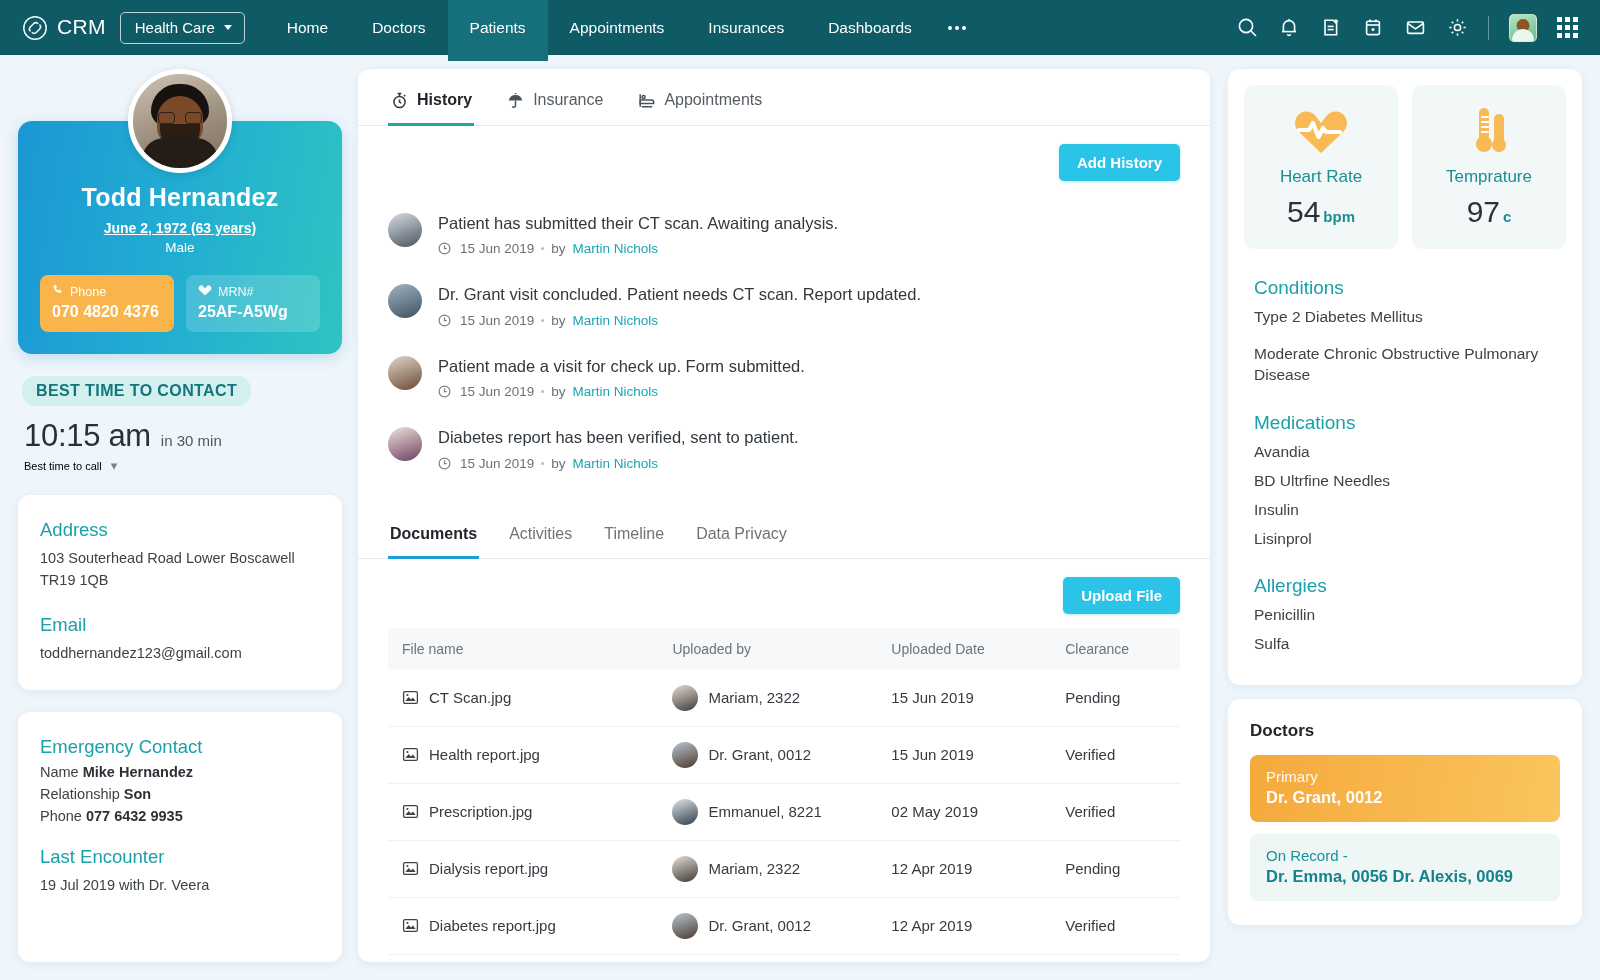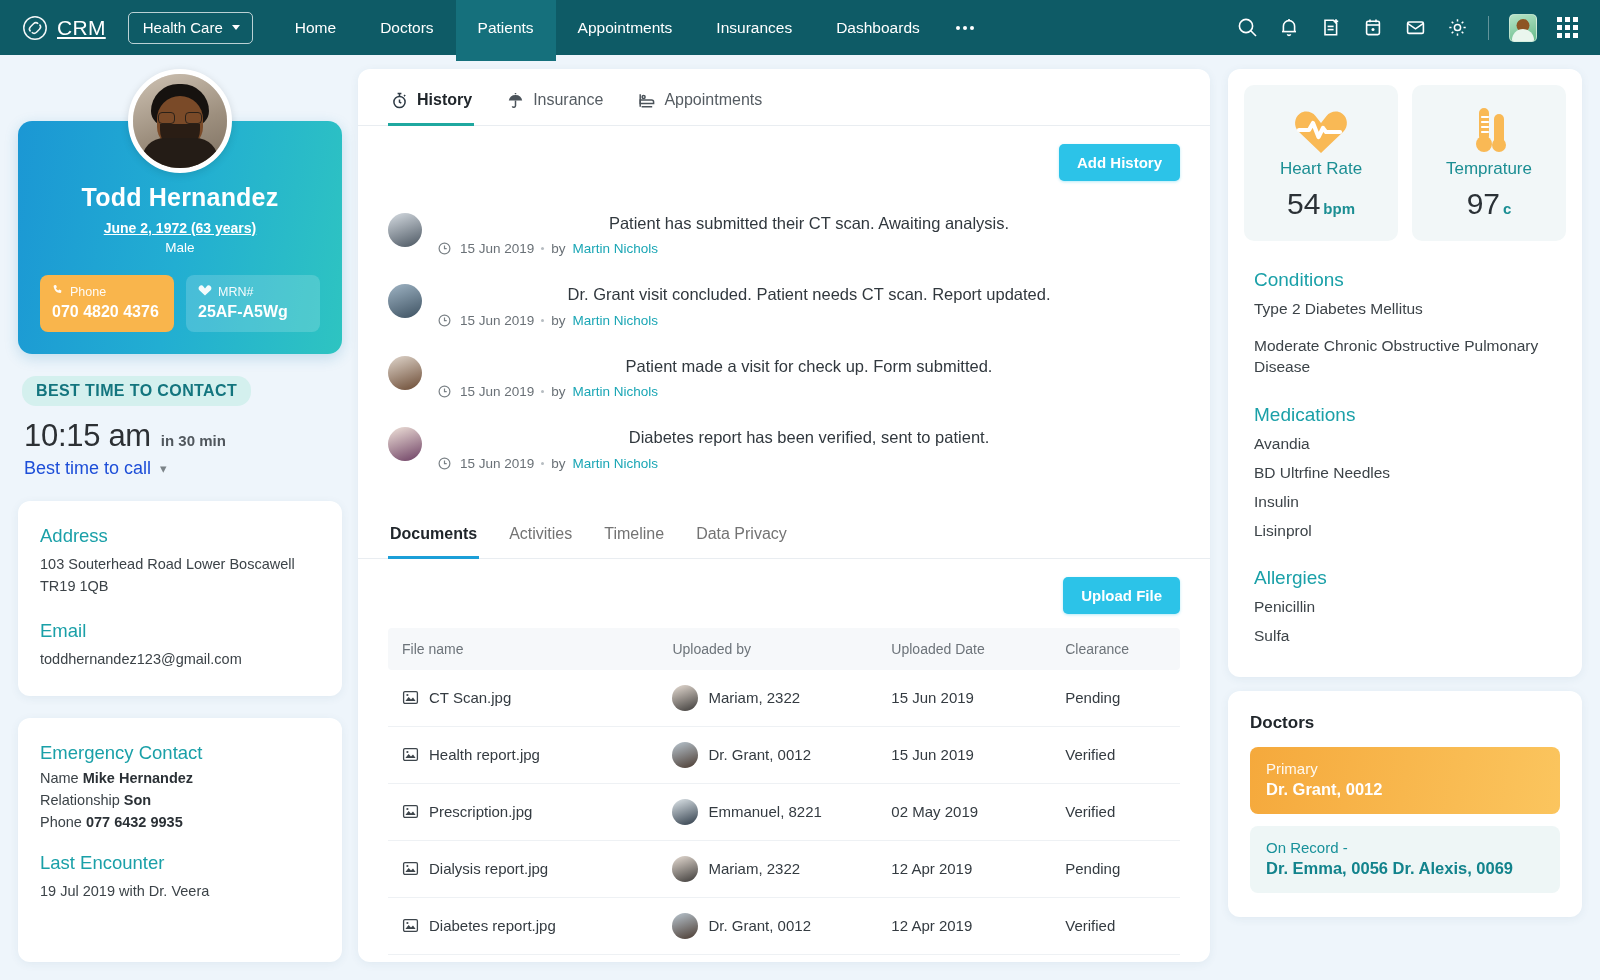--- a/index.html
+++ b/index.html
@@ -19,21 +19,21 @@
   
   .topnav {
     height: 55px; flex: 0 0 55px;
     background: #0e5b66;
     display: flex; align-items: center;
     padding: 0 18px 0 22px;
     color: #ffffff;
     position: relative;
     z-index: 5;
   }
-  .brand { display: flex; align-items: center; gap: 9px; margin-right: 22px; text-decoration: underline; }
+  .brand { display: flex; align-items: flex-start; gap: 9px; margin-right: 14px; }
   .brand-logo { width: 26px; height: 26px; opacity: .95; }
   .brand-name { font-size: 21px; font-weight: 400; letter-spacing: .3px; }
   .module-pill {
     border: 1px solid rgba(255,255,255,.72);
     border-radius: 5px;
     padding: 6px 12px 7px 14px;
     font-size: 15px;
     display: flex; align-items: center; gap: 9px;
     margin-right: 20px;
     white-space: nowrap;
@@ -122,23 +122,23 @@
 
   
   .best-wrap { padding: 22px 4px 0 4px; }
   .best-badge {
     display: inline-block; background: #d4f0ee; color: #13757e;
     font-size: 16px; font-weight: 700; letter-spacing: .4px;
     padding: 6px 14px; border-radius: 14px;
   }
   .best-time-row { display: flex; align-items: baseline; gap: 10px; margin-top: 12px; padding-left:2px; }
   .best-time { font-size: 31px; color: #2c3034; letter-spacing: -.3px; }
-  .best-in { font-size: 15px; color: #50575d; font-weight: bold; }
+  .best-in { font-size: 15px; color: #50575d; }
   .best-sub { display:flex; align-items:center; gap:9px; margin-top: 4px; padding-left:2px; }
-  .best-sub-txt { font-size: 18px; color: #1d4ed8; }
+  .best-sub-txt { font-size: 11px; color: #000000; }
   .chev { color: #7b8388; font-size: 13px; }
 
   
   .info-card { padding: 24px 22px 26px; margin-top: 22px; }
   .info-title { color: #1aa0a8; font-size: 18.5px; font-weight: 400; }
   .info-text { font-size: 14.5px; color: #3c4348; line-height: 1.5; margin-top: 7px; }
   .info-block + .info-block { margin-top: 22px; }
   .kv { font-size: 14.5px; color: #3c4348; margin-top: 6px; }
   .kv b { font-weight: 700; color: #2b3136; margin-left: 4px; text-align: center; }
 
@@ -155,21 +155,21 @@
   .tabico { width: 18px; height: 18px; display:flex; align-items:center; justify-content:center;}
 
   .mid-actions { display: flex; justify-content: flex-end; padding: 18px 30px 4px; }
   .btn-primary {
     background: #2cc3e8; color: #fff; border: none; border-radius: 5px;
     font-size: 15px; font-weight: 700; padding: 10px 18px;
     font-family: "Liberation Sans", sans-serif; cursor: pointer;
     box-shadow: 0 1px 3px rgba(44,195,232,.35);
   }
 
-  .history-list { padding: 16px 30px 10px; text-align: center; }
+  .history-list { padding: 16px 30px 10px; }
   .hist-item { display: flex; gap: 16px; padding: 12px 0 16px; }
   .hist-av { width: 34px; height: 34px; border-radius: 50%; flex: 0 0 34px; overflow: hidden; position: relative; background:#c9ccd1; }
   .hist-body { flex: 1 1 auto; min-width: 0; }
   .hist-text { font-size: 16.5px; color: #31383e; line-height: 1.3; }
   .hist-meta { font-size: 13.5px; color: #6a7177; margin-top: 7px; display: flex; align-items: center; gap: 7px; }
   .hist-meta .dot { width: 3px; height: 3px; border-radius: 50%; background: #b6bcc1; display:block; }
   .hist-author { color: #1aa6b5; }
   .clock-ico { width: 13px; height: 13px; display:inline-block; vertical-align:-2px; margin-right:2px; }
 
   .mid-divider { height: 1px; background: #eceff2; margin: 6px 0 0; }
@@ -190,21 +190,21 @@
   .up-av { width: 26px; height: 26px; border-radius: 50%; flex: 0 0 26px; overflow:hidden; position:relative; background:#ccd1d6; }
 
   
   .vitals-card { padding: 16px; }
   .vitals-row { display: flex; gap: 14px; }
   .vital {
     flex: 1 1 0; background: #f2f7f8; border-radius: 10px;
     padding: 18px 10px 20px; text-align: center;
   }
   .vital-ico { height: 56px; display: flex; align-items: center; justify-content: center; }
-  .vital-label { font-size: 17px; color: #1b8e93; }
+  .vital-label { font-size: 17px; color: #1b8e93; margin-top: 8px; }
   .vital-value { margin-top: 8px; font-size: 30px; color: #2b3136; }
   .vital-unit { font-size: 15px; color: #1b8e93; font-weight: 700; margin-left: 3px; }
 
   .clin-card { padding: 26px 24px 28px; flex: 0 0 auto; }
   .clin-title { font-size: 19px; color: #1aa0a8; }
   .clin-item { font-size: 15.5px; color: #3c4348; margin-top: 8px; line-height: 1.35; }
   .clin-group + .clin-group { margin-top: 26px; }
 
   .doctors-card { padding: 22px 22px 24px; }
   .doctors-title { font-size: 17px; color: #20262b; font-weight: 700; }

